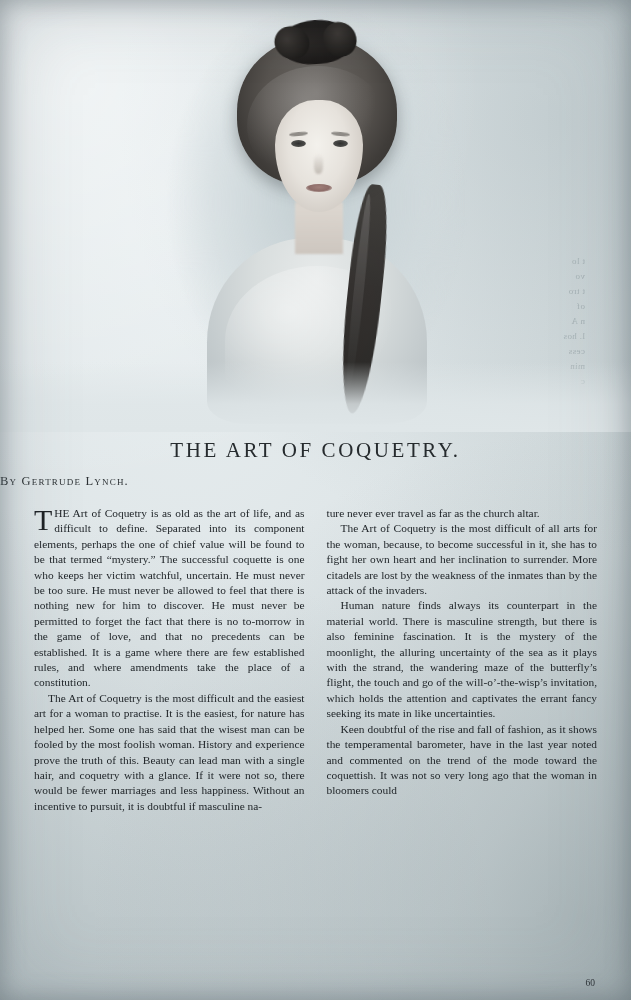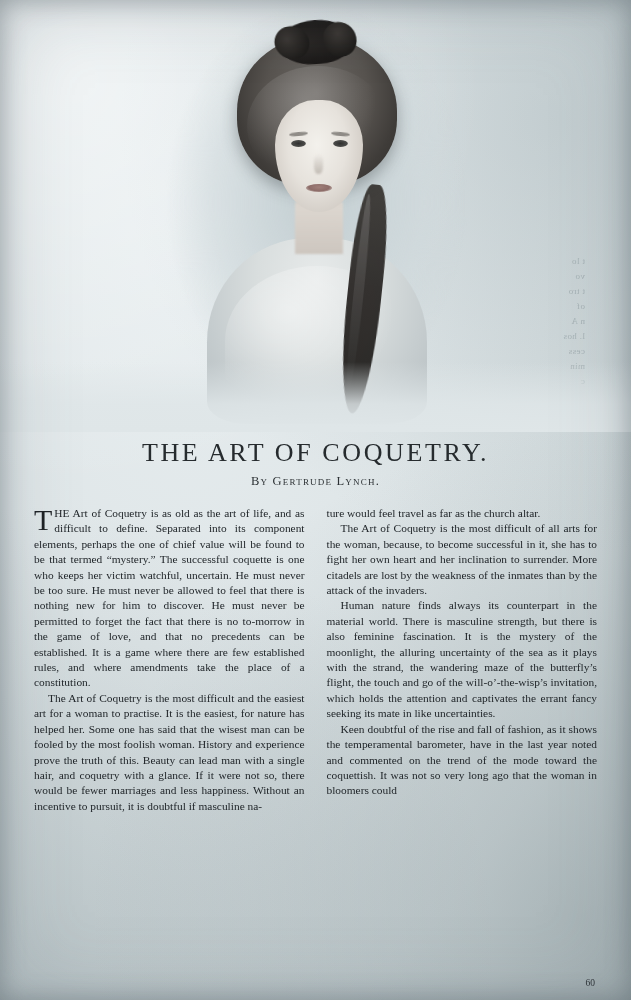--- a/index.html
+++ b/index.html
@@ -221,30 +221,29 @@
     white-space: pre-line;
     pointer-events: none;
   }
 
   
   .title {
     position: absolute;
     top: 438px;
     left: 0; right: 0;
     text-align: center;
-    font-size: 26px;
+    font-size: 21px;
     letter-spacing: 2.6px;
     color: #262b2e;
     font-family: "Liberation Serif", serif;
   }
   .byline {
     position: absolute;
     top: 474px;
     left: 0; right: 0;
-    text-align: center;
     font-size: 12.5px;
     letter-spacing: 1.2px;
     color: #2c3134;
     font-variant: small-caps;
   }
 
   
   .columns {
     position: absolute;
     top: 506px;
@@ -321,21 +320,21 @@
 
   <div class="title">THE ART OF COQUETRY.</div>
   <div class="byline">By Gertrude Lynch.</div>
 
   <div class="columns">
     <div class="col">
       <p class="first"><span class="dropcap">T</span><span>HE Art of Coquetry is as old as the art of life, and as difficult to define. Separated into its component elements, perhaps the one of chief value will be found to be that termed “mystery.” The successful coquette is one who keeps her victim watchful, uncertain. He must never be too sure. He must never be allowed to feel that there is nothing new for him to discover. He must never be permitted to forget the fact that there is no to-morrow in the game of love, and that no precedents can be established. It is a game where there are few established rules, and where amendments take the place of a constitution.</span></p>
       <p>The Art of Coquetry is the most difficult and the easiest art for a woman to practise. It is the easiest, for nature has helped her. Some one has said that the wisest man can be fooled by the most foolish woman. History and experience prove the truth of this. Beauty can lead man with a single hair, and coquetry with a glance. If it were not so, there would be fewer marriages and less happiness. Without an incentive to pursuit, it is doubtful if masculine na-</p>
     </div>
     <div class="col">
-      <p class="first">ture would feel travel as far as the church altar.</p>
+      <p class="first">ture never ever travel as far as the church altar.</p>
       <p>The Art of Coquetry is the most difficult of all arts for the woman, because, to become successful in it, she has to fight her own heart and her inclination to surrender. More citadels are lost by the weakness of the inmates than by the attack of the invaders.</p>
       <p>Human nature finds always its counterpart in the material world. There is masculine strength, but there is also feminine fascination. It is the mystery of the moonlight, the alluring uncertainty of the sea as it plays with the strand, the wandering maze of the butterfly’s flight, the touch and go of the will-o’-the-wisp’s invitation, which holds the attention and captivates the errant fancy seeking its mate in like uncertainties.</p>
       <p>Keen doubtful of the rise and fall of fashion, as it shows the temperamental barometer, have in the last year noted and commented on the trend of the mode toward the coquettish. It was not so very long ago that the woman in bloomers could</p>
     </div>
   </div>
 
   <div class="folio">60</div>
 
   <div class="edge-shade"></div>
 </div>

